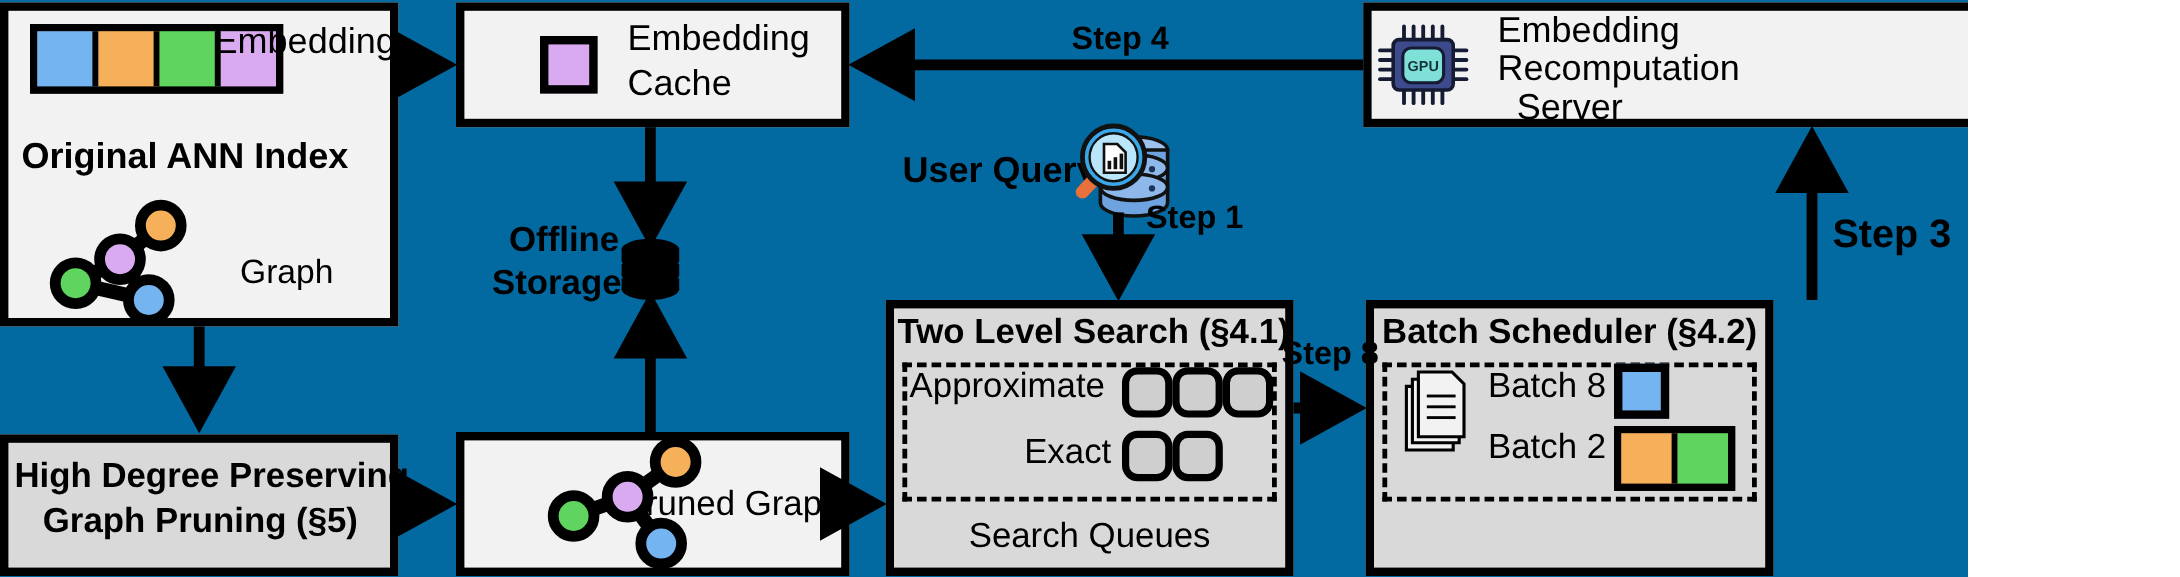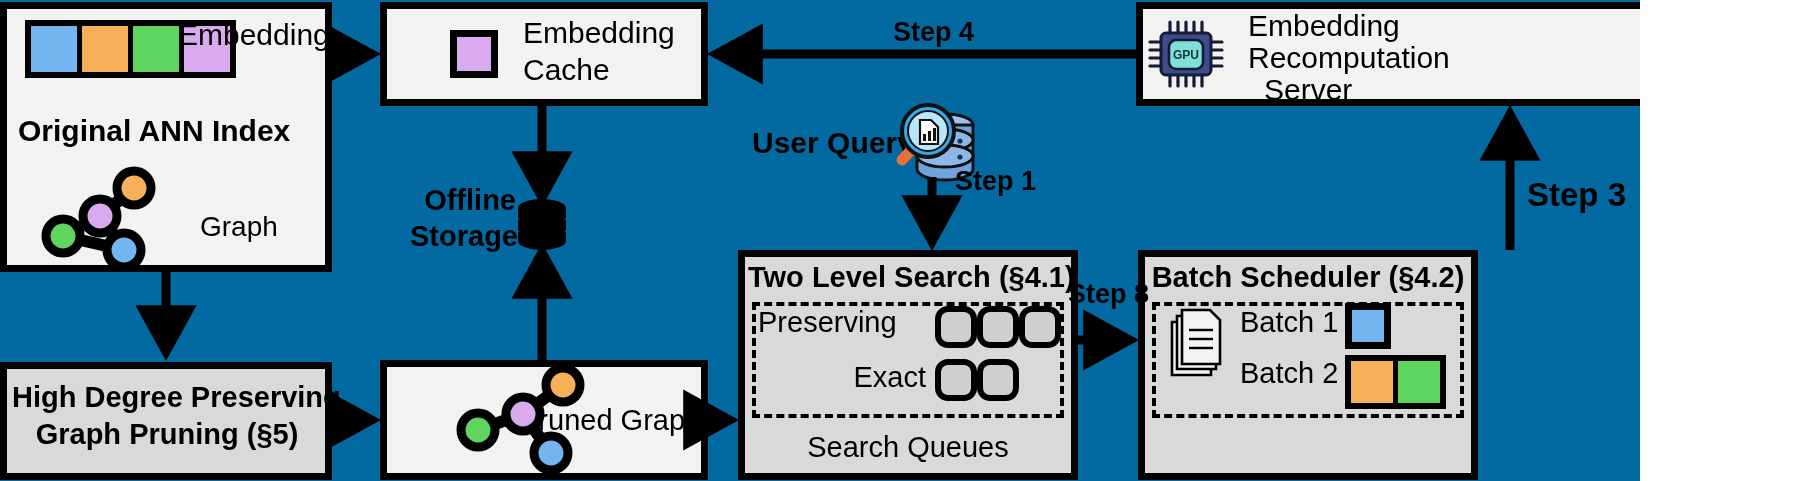--- a/index.html
+++ b/index.html
@@ -129,21 +129,21 @@
       <rect x="933" y="128" width="3" height="13" fill="#111"></rect>
     </g>
   </svg>
 
   <div class="box shaded" style="left:738px;top:250px;width:340px;height:230px;">
   </div>
   <div class="lbl bold" style="left:748px;top:262px;font-size:29px;width:320px;text-align:center;">Two Level Search (§4.1)</div>
 
   <div class="dashbox" style="left:752px;top:302px;width:312px;height:116px;"></div>
 
-  <div class="lbl" style="left:758px;top:307px;font-size:29px;">Preserving</div>
+  <div class="lbl" style="left:758px;top:307px;font-size:29px;">Approximate</div>
   <div class="slot" style="left:935px;top:306px;width:42px;height:42px;"></div>
   <div class="slot" style="left:977px;top:306px;width:42px;height:42px;"></div>
   <div class="slot" style="left:1019px;top:306px;width:42px;height:42px;"></div>
 
   <div class="lbl" style="left:758px;top:362px;font-size:29px;width:168px;text-align:right;">Exact</div>
   <div class="slot" style="left:935px;top:359px;width:42px;height:42px;"></div>
   <div class="slot" style="left:977px;top:359px;width:42px;height:42px;"></div>
 
   <div class="lbl" style="left:748px;top:432px;font-size:29px;width:320px;text-align:center;">Search Queues</div>
 
@@ -159,21 +159,21 @@
       <path d="M1177 316 h30 l9 9 v44 h-39 z"></path>
       <path d="M1182 310 h28 l10 10 v44 h-38 z"></path>
     </g>
     <g stroke="#000" stroke-width="2.4">
       <line x1="1189" y1="330" x2="1213" y2="330"></line>
       <line x1="1189" y1="339" x2="1213" y2="339"></line>
       <line x1="1189" y1="348" x2="1213" y2="348"></line>
     </g>
   </svg>
 
-  <div class="lbl" style="left:1240px;top:307px;font-size:29px;">Batch 1</div>
+  <div class="lbl" style="left:1240px;top:307px;font-size:29px;">Batch 8</div>
   <div class="sqchip" style="left:1345px;top:303px;width:46px;height:46px;background:#74b4f0;"></div>
 
   <div class="lbl" style="left:1240px;top:358px;font-size:29px;">Batch 2</div>
   <div class="chipstrip" style="left:1345px;top:355px;">
     <div class="chip" style="background:#f7b05a;width:42px;height:42px;"></div>
     <div class="chip" style="background:#5fd45f;width:42px;height:42px;"></div>
   </div>
 
 
   <div class="box" style="left:1136px;top:2px;width:676px;height:104px;">

